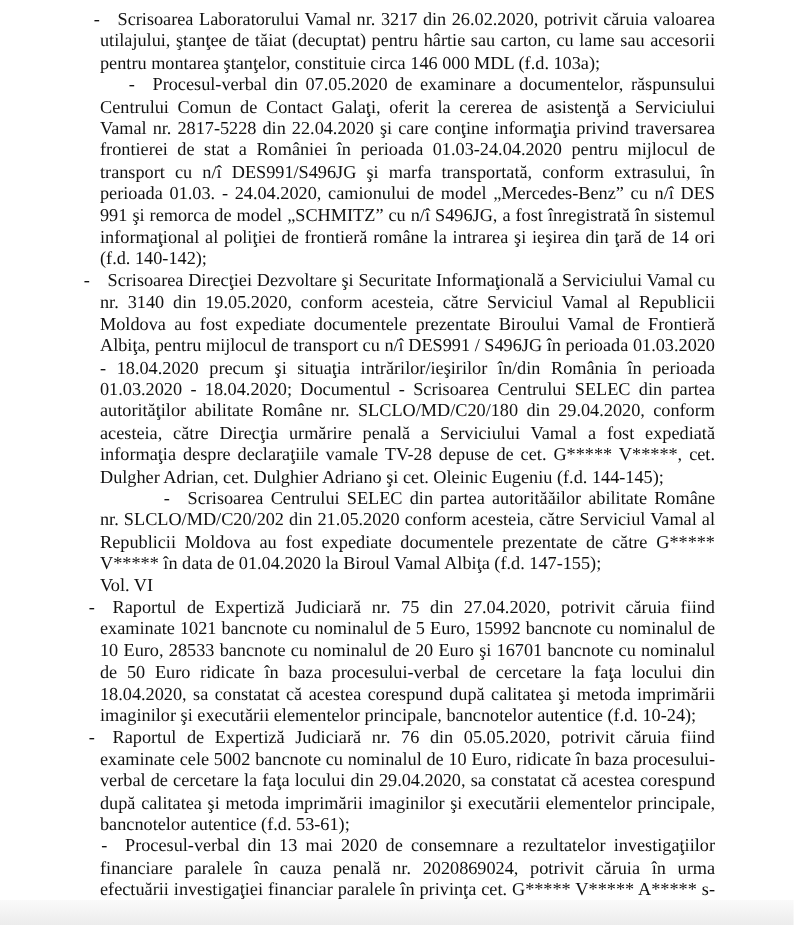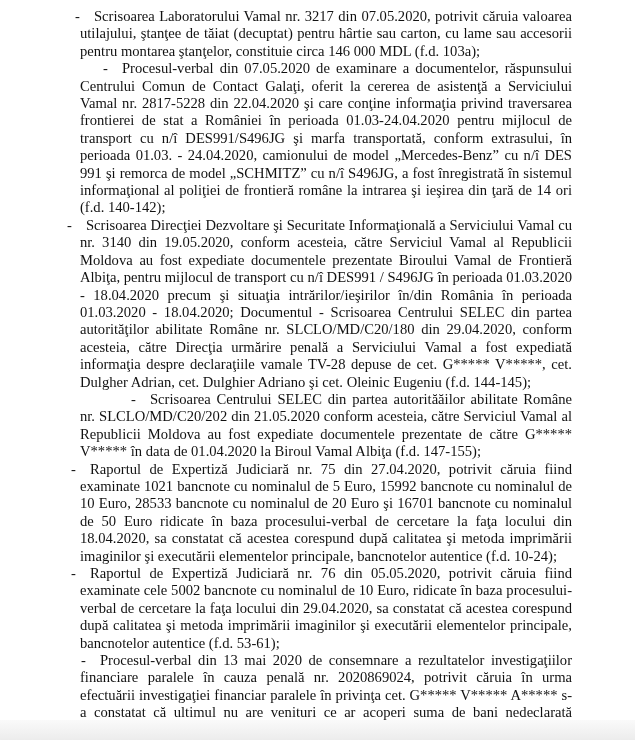--- a/index.html
+++ b/index.html
@@ -41,38 +41,39 @@
     background: linear-gradient(#fafafa, #ececec);
   }
 </style>
 </head>
 <body>
 
 <div class="page">
 
   <div class="item i1">
     <span class="dash">-</span>
-    <span>Scrisoarea Laboratorului Vamal nr. 3217 din 07.05.2020, potrivit căruia valoarea utilajului, ştanţee de tăiat (decuptat) pentru hârtie sau carton, cu lame sau accesorii pentru montarea ştanţelor, constituie circa 146 000 MDL (f.d. 103a);</span>
+    <span>Scrisoarea Laboratorului Vamal nr. 3217 din 26.02.2020, potrivit căruia valoarea utilajului, ştanţee de tăiat (decuptat) pentru hârtie sau carton, cu lame sau accesorii pentru montarea ştanţelor, constituie circa 146 000 MDL (f.d. 103a);</span>
   </div>
 
   <div class="item i2">
     <span class="dash">-</span>
     <span>Procesul-verbal din 07.05.2020 de examinare a documentelor, răspunsului Centrului Comun de Contact Galaţi, oferit la cererea de asistenţă a Serviciului Vamal nr. 2817-5228 din 22.04.2020 şi care conţine informaţia privind traversarea frontierei de stat a României în perioada 01.03-24.04.2020 pentru mijlocul de transport cu n/î DES991/S496JG şi marfa transportată, conform extrasului, în perioada 01.03. - 24.04.2020, camionului de model „Mercedes-Benz” cu n/î DES 991 şi remorca de model „SCHMITZ” cu n/î S496JG, a fost înregistrată în sistemul informaţional al poliţiei de frontieră române la intrarea şi ieşirea din ţară de 14 ori (f.d. 140-142);</span>
   </div>
 
   <div class="item i3">
     <span class="dash">-</span>
     <span>Scrisoarea Direcţiei Dezvoltare şi Securitate Informaţională a Serviciului Vamal cu nr. 3140 din 19.05.2020, conform acesteia, către Serviciul Vamal al Republicii Moldova au fost expediate documentele prezentate Biroului Vamal de Frontieră Albiţa, pentru mijlocul de transport cu n/î DES991 / S496JG în perioada 01.03.2020 - 18.04.2020 precum şi situaţia intrărilor/ieşirilor în/din România în perioada 01.03.2020 - 18.04.2020; Documentul - Scrisoarea Centrului SELEC din partea autorităţilor abilitate Române nr. SLCLO/MD/C20/180 din 29.04.2020, conform acesteia, către Direcţia urmărire penală a Serviciului Vamal a fost expediată informaţia despre declaraţiile vamale TV-28 depuse de cet. G***** V*****, cet. Dulgher Adrian, cet. Dulghier Adriano şi cet. Oleinic Eugeniu (f.d. 144-145);</span>
   </div>
 
   <div class="item i4">
     <span class="dash">-</span>
     <span>Scrisoarea Centrului SELEC din partea autorităăilor abilitate Române nr. SLCLO/MD/C20/202 din 21.05.2020 conform acesteia, către Serviciul Vamal al Republicii Moldova au fost expediate documentele prezentate de către G***** V***** în data de 01.04.2020 la Biroul Vamal Albiţa (f.d. 147-155);</span>
   </div>
 
+  <div class="vol">Vol. VI</div>
 
   <div class="item i5">
     <span class="dash">-</span>
     <span>Raportul de Expertiză Judiciară nr. 75 din 27.04.2020, potrivit căruia fiind examinate 1021 bancnote cu nominalul de 5 Euro, 15992 bancnote cu nominalul de 10 Euro, 28533 bancnote cu nominalul de 20 Euro şi 16701 bancnote cu nominalul de 50 Euro ridicate în baza procesului-verbal de cercetare la faţa locului din 18.04.2020, sa constatat că acestea corespund după calitatea şi metoda imprimării imaginilor şi executării elementelor principale, bancnotelor autentice (f.d. 10-24);</span>
   </div>
 
   <div class="item i6">
     <span class="dash">-</span>
     <span>Raportul de Expertiză Judiciară nr. 76 din 05.05.2020, potrivit căruia fiind examinate cele 5002 bancnote cu nominalul de 10 Euro, ridicate în baza procesului-verbal de cercetare la faţa locului din 29.04.2020, sa constatat că acestea corespund după calitatea şi metoda imprimării imaginilor şi executării elementelor principale, bancnotelor autentice (f.d. 53-61);</span>
   </div>

